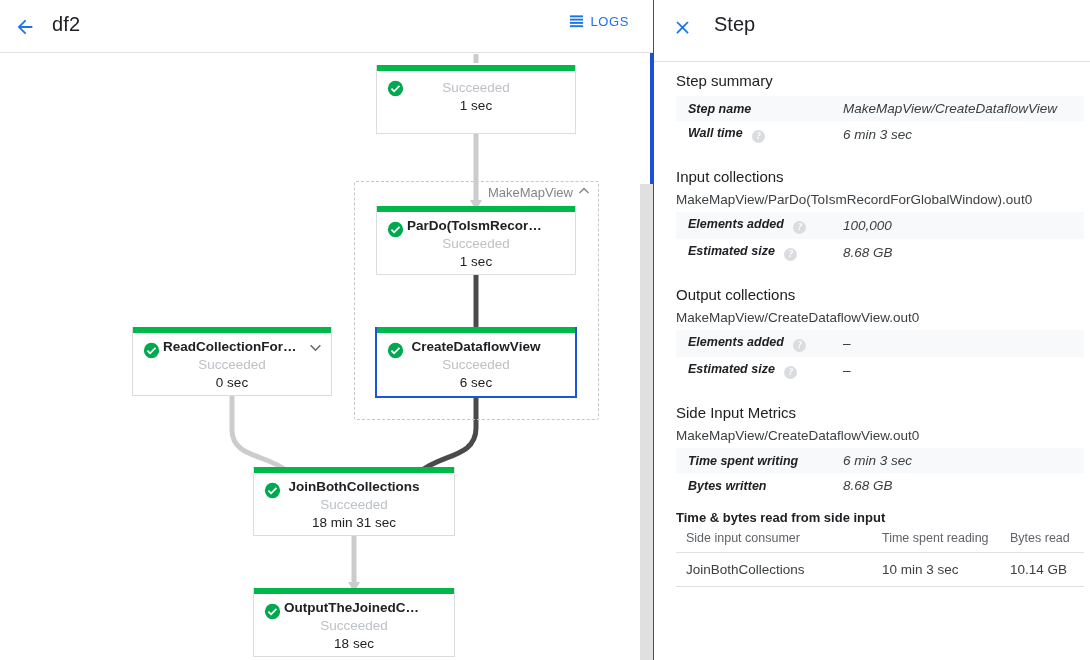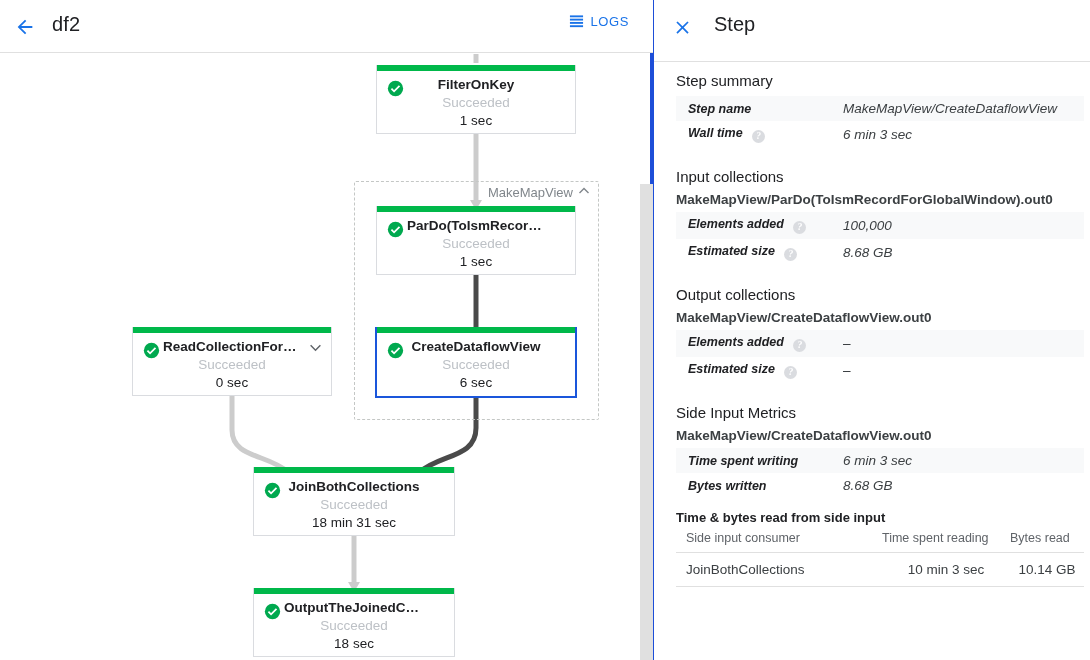--- a/index.html
+++ b/index.html
@@ -110,21 +110,21 @@
   #right-body {
     position: absolute; left: 0; top: 54px;
     width: 436px; height: 606px;
     padding: 18px 8px 0 22px;
     overflow: hidden;
   }
   .section-heading {
     font-size: 15px; color: #202124; margin: 0 0 7px 0;
   }
   .collection-name {
-    font-size: 13.5px; color: #3c4043; margin: 0 0 5px 0; font-weight: bold;
+    font-size: 13.5px; color: #3c4043; margin: 0 0 5px 0;
   }
   .kv-table { width: 408px; border-collapse: collapse; }
   .kv-table tr.shaded { background: #f8f9fa; }
   .kv-table td { padding: 5px 0 5px 0; vertical-align: middle; font-style: italic; }
   .kv-key {
     width: 167px; padding-left: 12px !important;
     font-size: 12.5px; font-weight: bold; color: #202124;
     white-space: nowrap;
   }
   .kv-val { font-size: 13.5px; color: #3c4043; }
@@ -142,22 +142,22 @@
   .side-table { width: 408px; border-collapse: collapse; margin-top: 2px; }
   .side-table th {
     text-align: left; font-size: 12.5px; font-weight: normal; color: #5f6368;
     padding: 4px 0 7px 0; border-bottom: 1px solid #e0e0e0;
   }
   .side-table td {
     font-size: 13.5px; color: #3c4043;
     padding: 9px 0 9px 0; border-bottom: 1px solid #e0e0e0;
   }
   .st-c1 { padding-left: 10px !important; }
-  .st-c2 { text-align: center; width: 128px; }
-  .st-c3 { text-align: center; width: 74px; }
+  .st-c2 { text-align: left; width: 128px; }
+  .st-c3 { text-align: left; width: 74px; }
 
   
   #v-scrollbar {
     position: absolute; left: 640px; top: 54px;
     width: 13px; height: 606px; background: transparent;
   }
   #v-scroll-thumb {
     position: absolute; left: 0; top: 130px;
     width: 13px; height: 476px;
     background: #e0e0e0;
@@ -225,21 +225,20 @@
 
       <div class="node" style="left:376px; top:11px; width:200px; height:69px;">
         <div class="node-bar"></div>
         <div class="node-body">
           <span class="node-check">
             <svg width="17" height="17" viewBox="0 0 20 20" aria-hidden="true">
               <circle cx="10" cy="10" r="9" fill="#00a94f"></circle>
               <path d="M5.2 10.2l3.1 3.1 6.4-6.4" stroke="#fff" stroke-width="2.1" fill="none"></path>
             </svg>
           </span>
-          <div class="node-title">FilterOnKey</div>
           <div class="node-status">Succeeded</div>
           <div class="node-time">1 sec</div>
         </div>
       </div>
 
       <div class="node" style="left:376px; top:152px; width:200px; height:69px;">
         <div class="node-bar"></div>
         <div class="node-body">
           <span class="node-check">
             <svg width="17" height="17" viewBox="0 0 20 20" aria-hidden="true">

